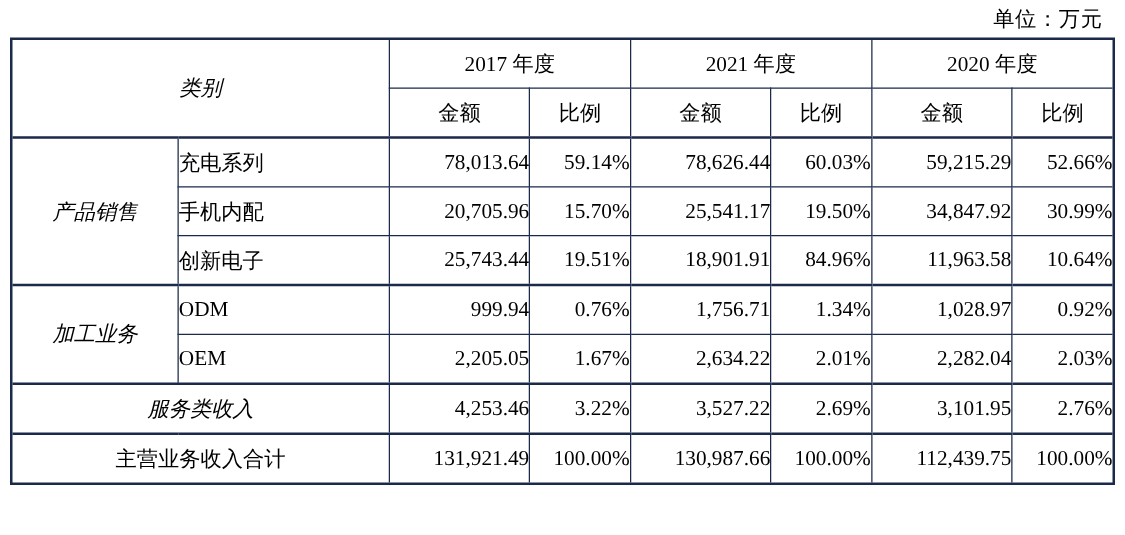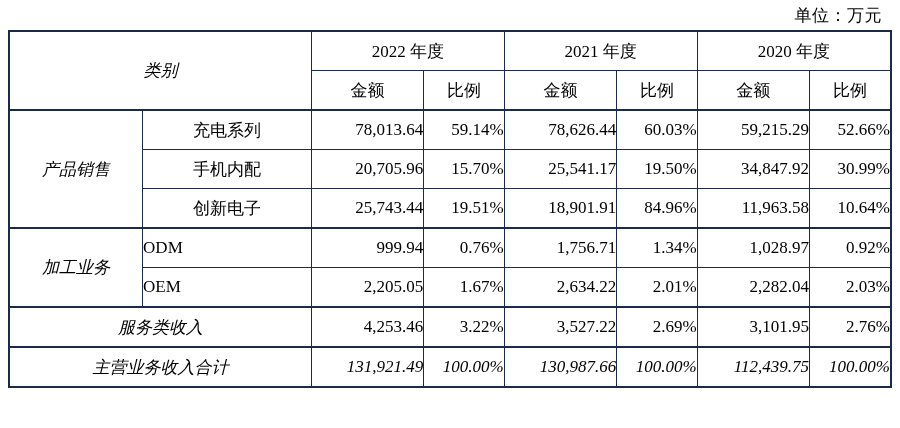--- a/index.html
+++ b/index.html
@@ -71,26 +71,26 @@
   .outer-wrap table.fin td:first-child,
   .outer-wrap table.fin th:first-child { border-left: none; }
   .outer-wrap table.fin td:last-child,
   .outer-wrap table.fin th:last-child { border-right: none; }
   .outer-wrap table.fin tr:first-child td,
   .outer-wrap table.fin tr:first-child th { border-top: none; }
   .outer-wrap table.fin tr:last-child td { border-bottom: none; }
 
   .ctr   { text-align: center; }
   .rt    { text-align: right; padding-right: 8px; }
-  .lf18  { text-align: center; padding-left: 18px; }
+  .lf18  { text-align: left; padding-left: 18px; }
   .lf40  { text-align: left; padding-left: 40px; }
   .bold  { font-weight: bold; }
   .thick-top { border-top: 2px solid #1b2a4a !important; }
   .hdr-year { font-size: 17px; }
-  .total-row td { font-weight: bold; font-style: italic; }
+  .total-row td { font-weight: bold; }
   .cat-cell { font-size: 17px; font-style: italic; }
 </style>
 </head>
 <body>
 
 <div class="page">
 
   <div class="unit-line">单位：万元</div>
 
   <div class="outer-wrap">
@@ -102,21 +102,21 @@
         <col class="c-pct">
         <col class="c-amt">
         <col class="c-pct">
         <col class="c-amt">
         <col class="c-pct">
       </colgroup>
       <tbody>
 
         <tr>
           <td class="ctr cat-cell" colspan="2" rowspan="2">类别</td>
-          <td class="ctr hdr-year" colspan="2">2022 年度</td>
+          <td class="ctr hdr-year" colspan="2">2017 年度</td>
           <td class="ctr hdr-year" colspan="2">2021 年度</td>
           <td class="ctr hdr-year" colspan="2">2020 年度</td>
         </tr>
 
         <tr>
           <td class="ctr">金额</td>
           <td class="ctr">比例</td>
           <td class="ctr">金额</td>
           <td class="ctr">比例</td>
           <td class="ctr">金额</td>

